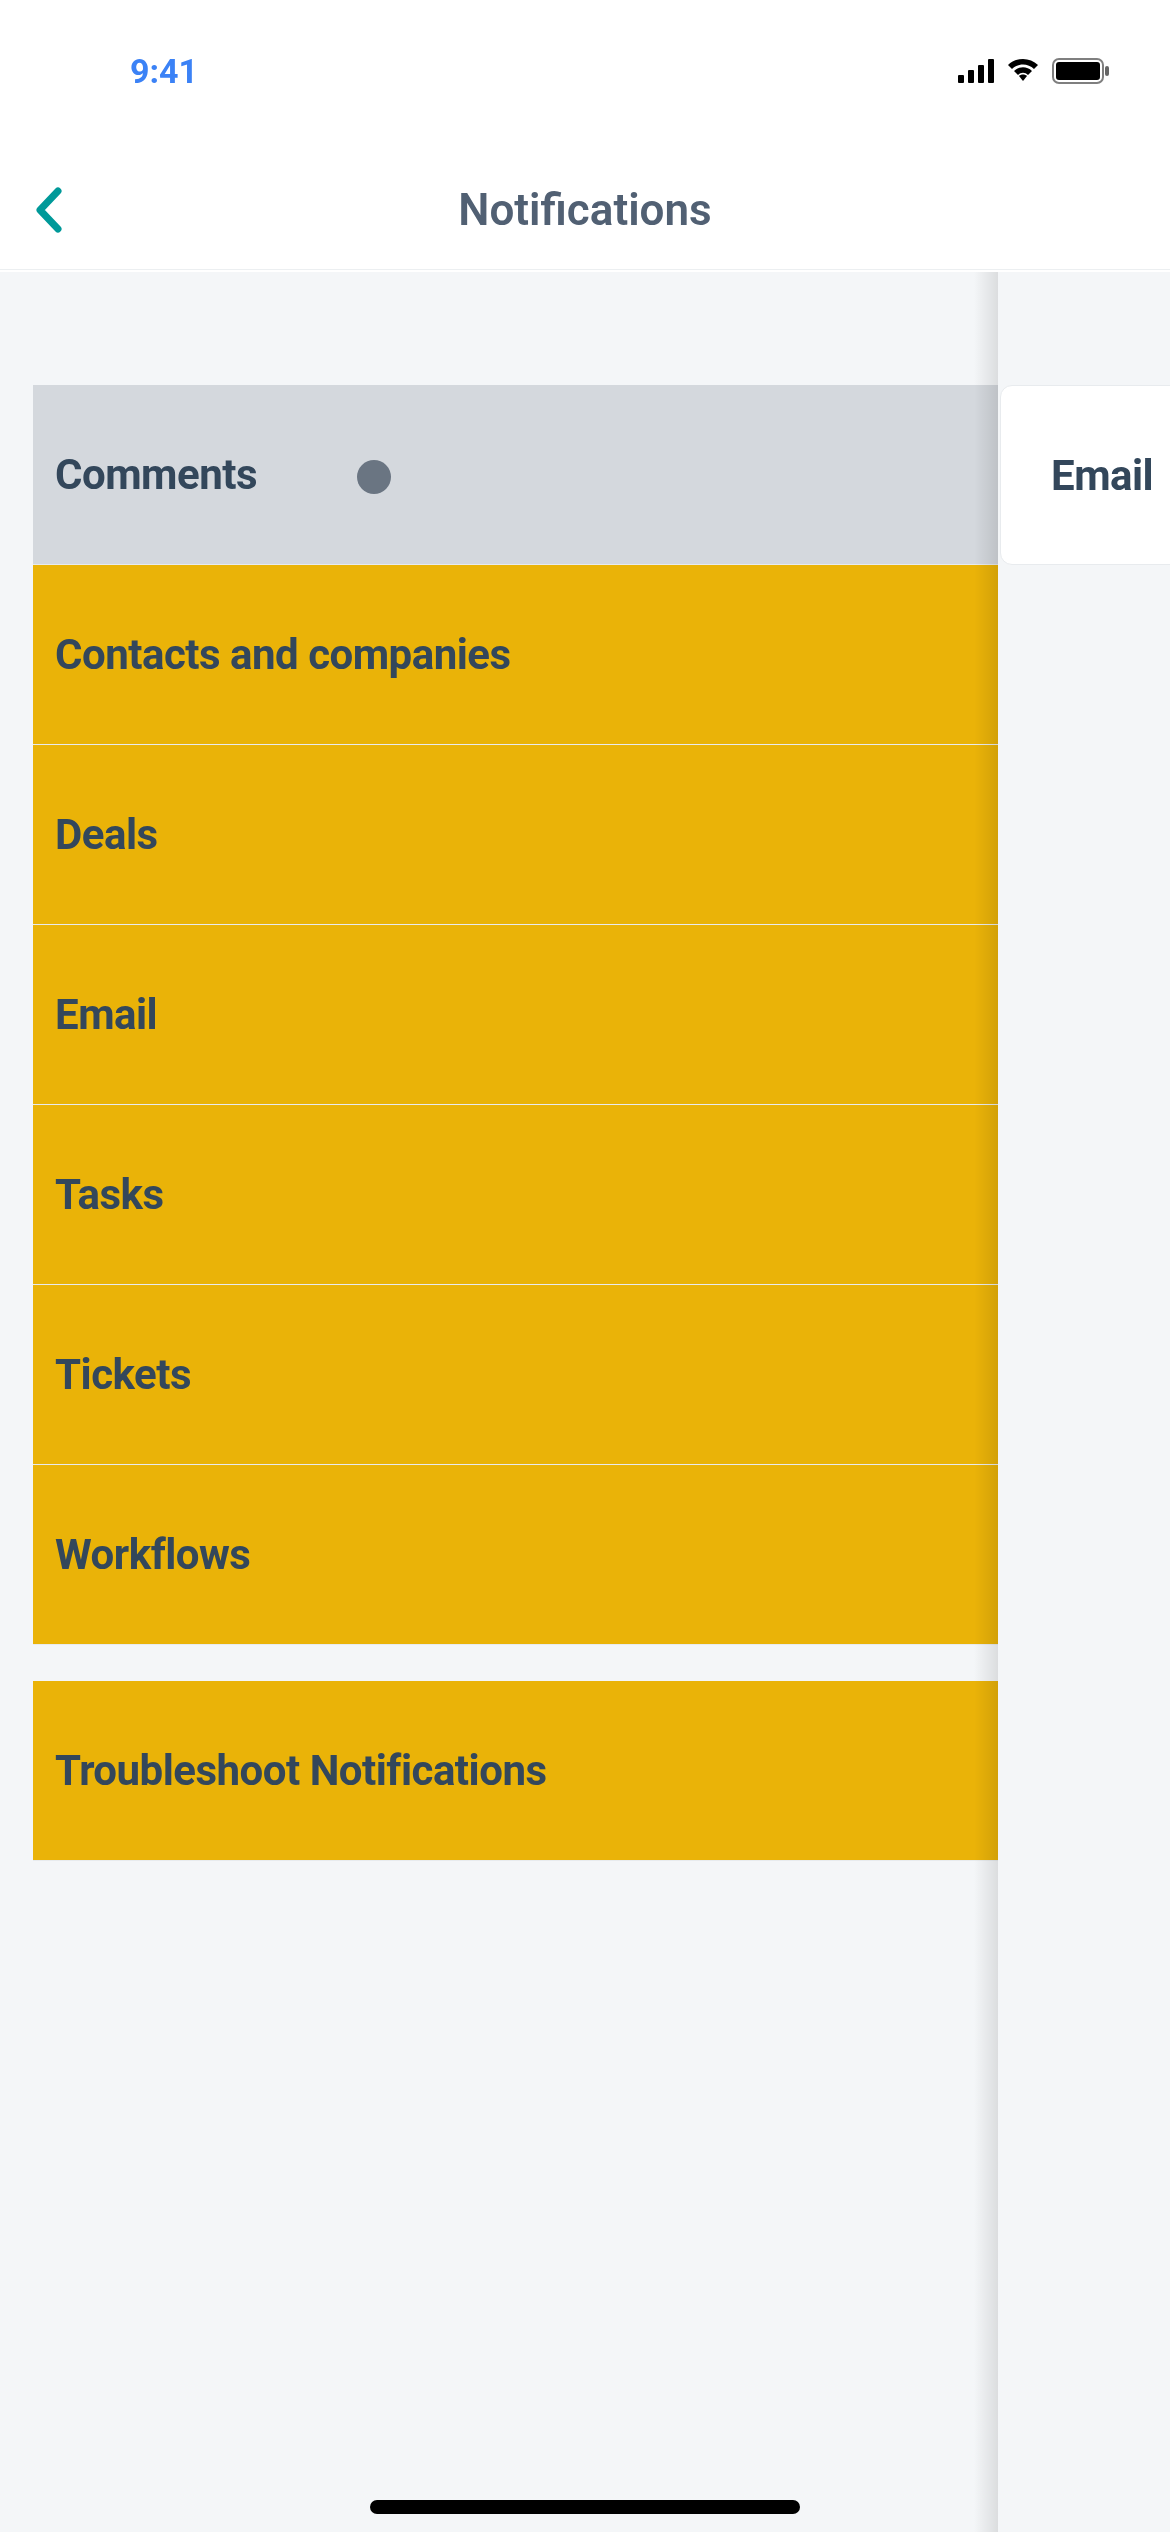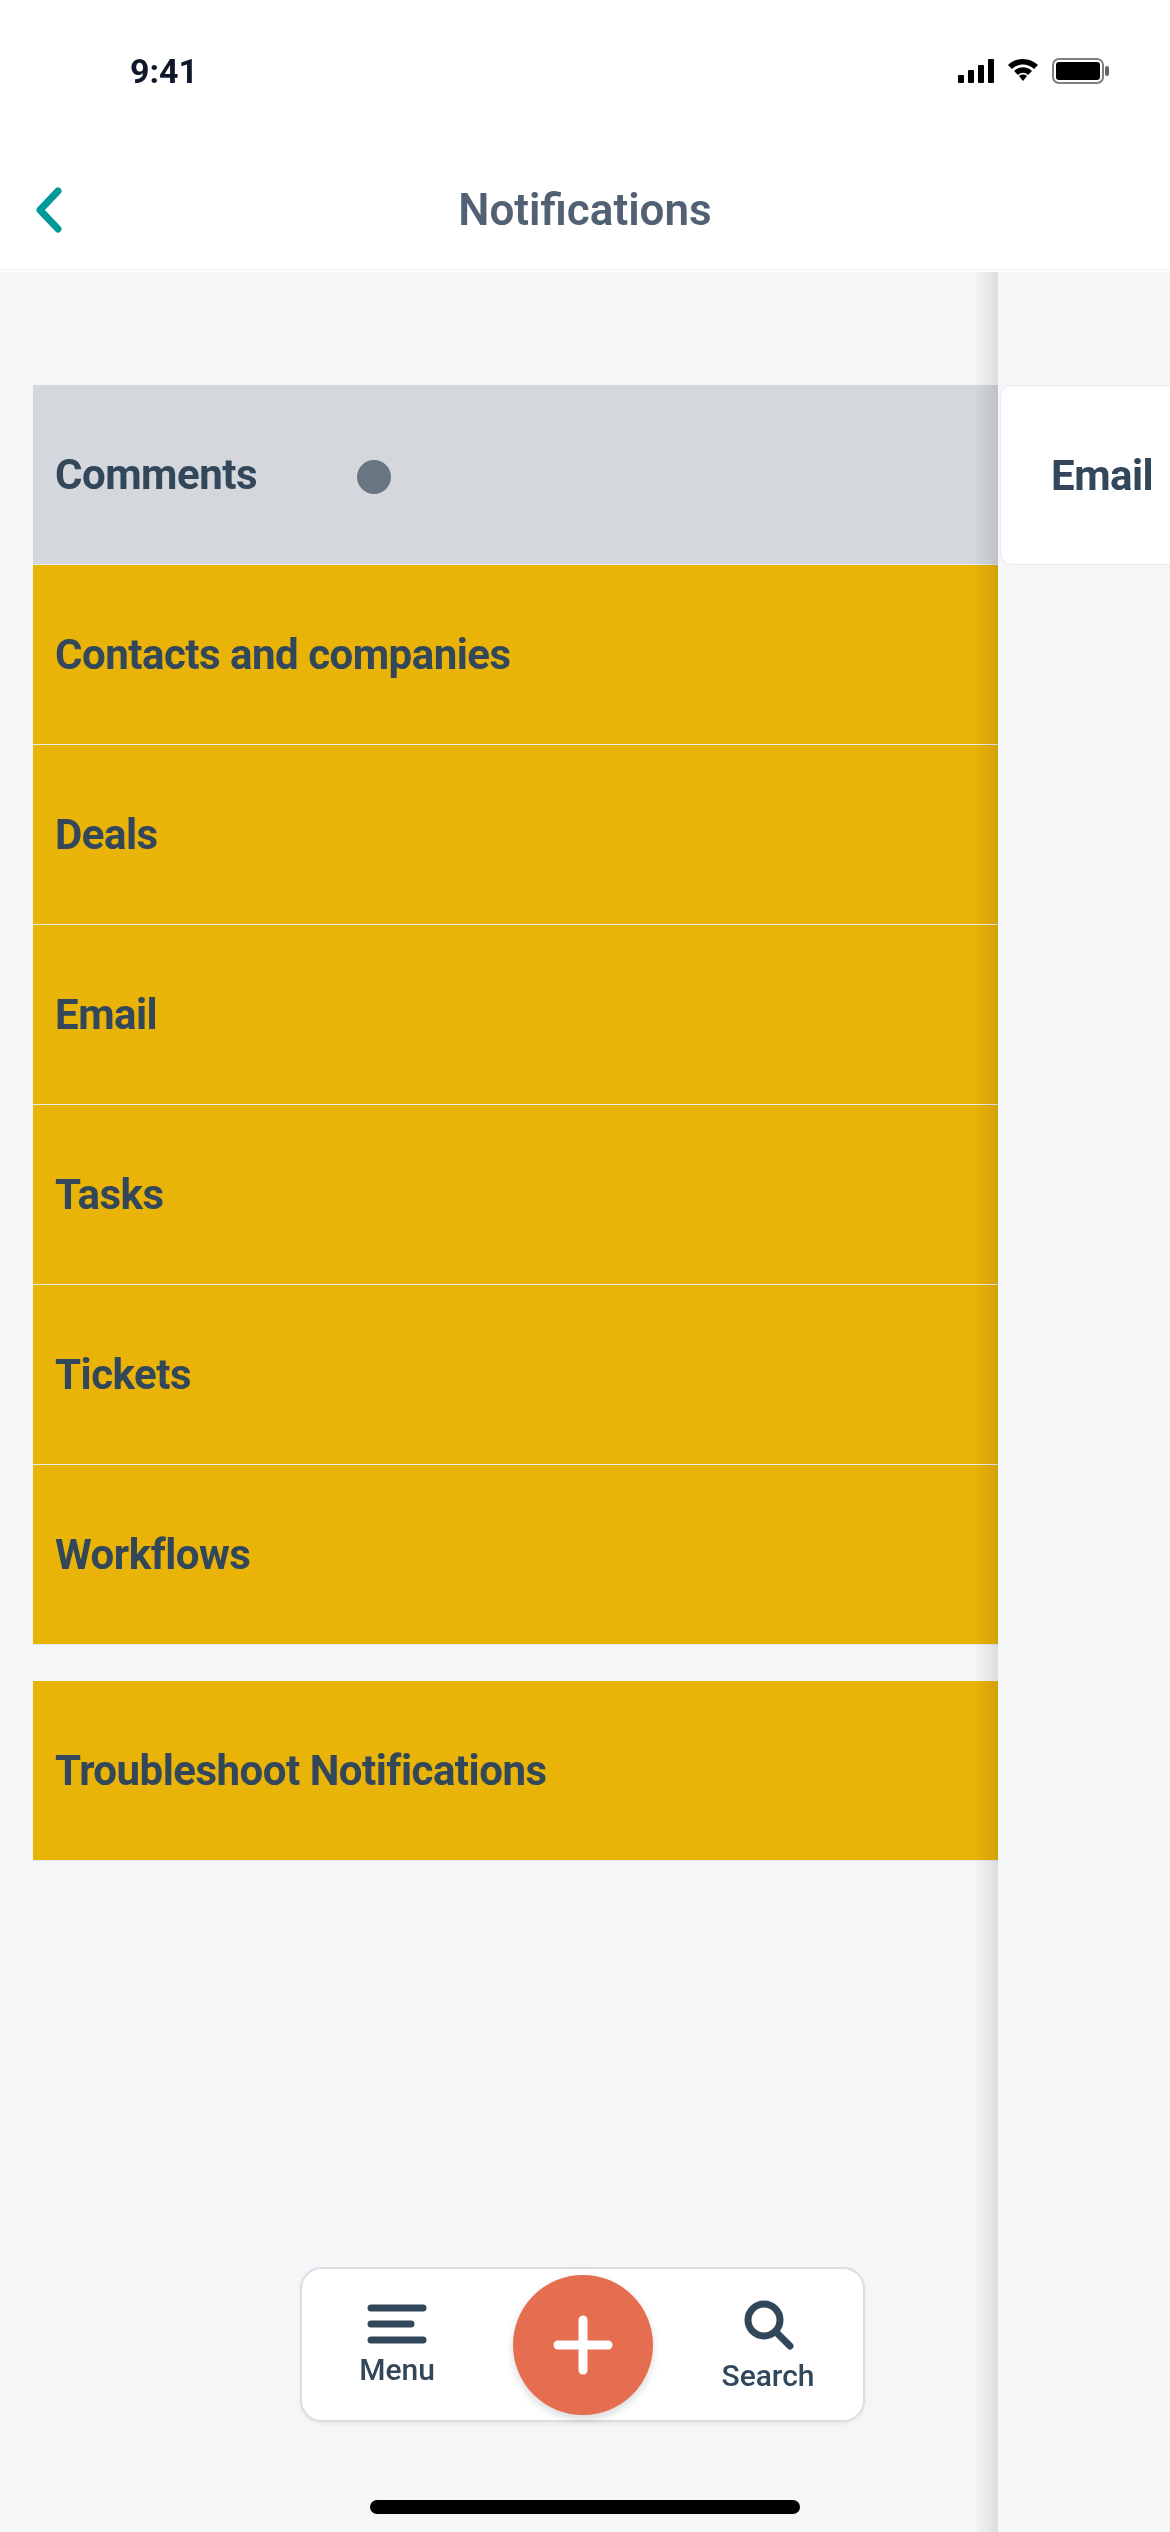--- a/index.html
+++ b/index.html
@@ -29,21 +29,21 @@
       height: 100px;
       display: flex;
       align-items: center;
       justify-content: space-between;
       padding: 0 50px;
       background: #ffffff;
     }
     .status-time {
       font-size: 34px;
       font-weight: 700;
-      color: #0f172a;
+      color: #3b82f6;
       padding-left: 80px;
       padding-top: 42px;
     }
     .status-right {
       display: flex;
       align-items: center;
       gap: 12px;
       padding-top: 42px;
       padding-right: 10px;
     }
@@ -282,38 +282,15 @@
       <div class="list-item">
         <span class="list-label">Troubleshoot Notifications</span>
       </div>
     </div>
 
     <div class="right-peek">
       <span>Email</span>
     </div>
   </div>
 
-  <div class="bottom-bar">
-    <div class="bottom-item">
-      <svg width="60" height="44" viewBox="0 0 60 44">
-        <line x1="4" y1="6" x2="56" y2="6" stroke="#33475b" stroke-width="7" stroke-linecap="round"></line>
-        <line x1="4" y1="22" x2="44" y2="22" stroke="#33475b" stroke-width="7" stroke-linecap="round"></line>
-        <line x1="4" y1="38" x2="56" y2="38" stroke="#33475b" stroke-width="7" stroke-linecap="round"></line>
-      </svg>
-      <span class="bottom-label">Menu</span>
-    </div>
-    <div class="fab">
-      <svg width="70" height="70" viewBox="0 0 70 70">
-        <line x1="35" y1="10" x2="35" y2="60" stroke="#ffffff" stroke-width="9" stroke-linecap="round"></line>
-        <line x1="10" y1="35" x2="60" y2="35" stroke="#ffffff" stroke-width="9" stroke-linecap="round"></line>
-      </svg>
-    </div>
-    <div class="bottom-item">
-      <svg width="56" height="56" viewBox="0 0 56 56">
-        <circle cx="24" cy="24" r="16" stroke="#33475b" stroke-width="7" fill="none"></circle>
-        <line x1="36" y1="36" x2="50" y2="50" stroke="#33475b" stroke-width="7" stroke-linecap="round"></line>
-      </svg>
-      <span class="bottom-label">Search</span>
-    </div>
-  </div>
 
   <div class="home-ind"></div>
 </div>
 
 </body></html>

